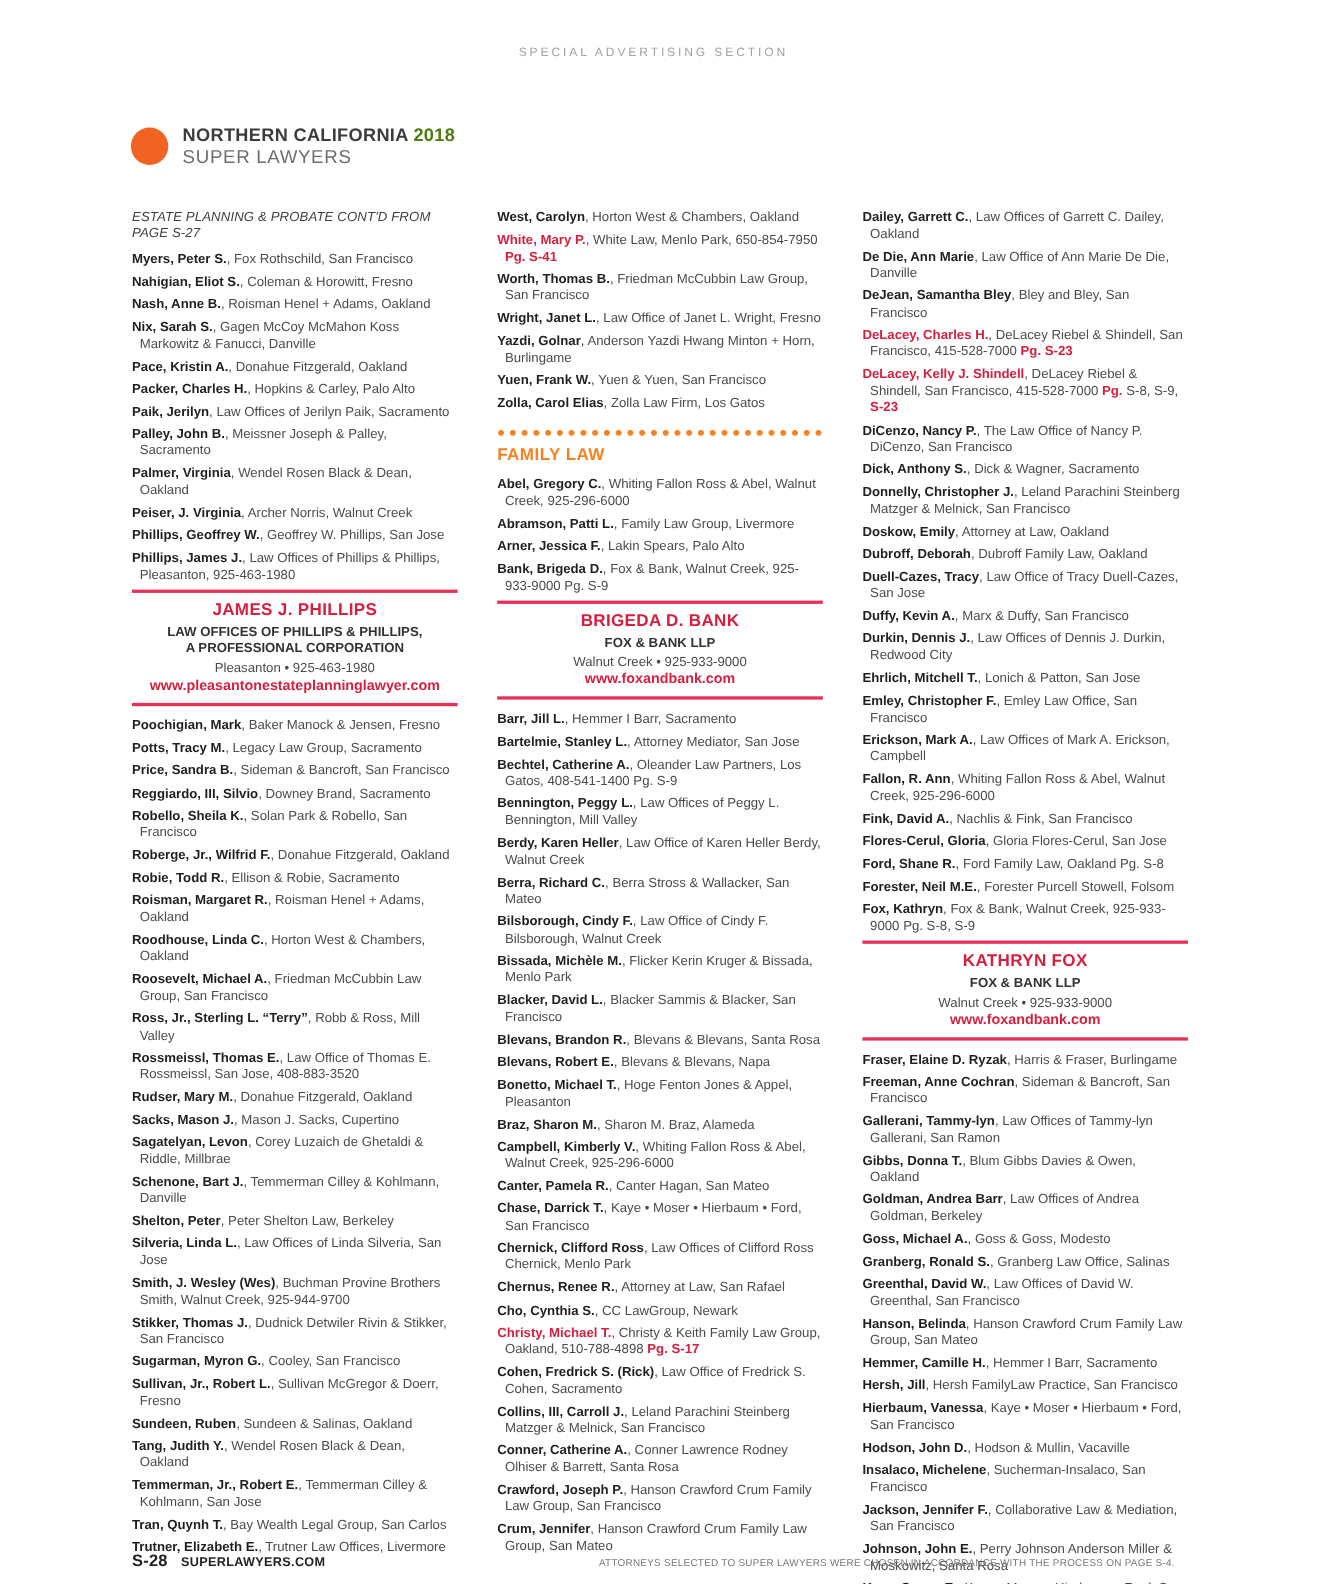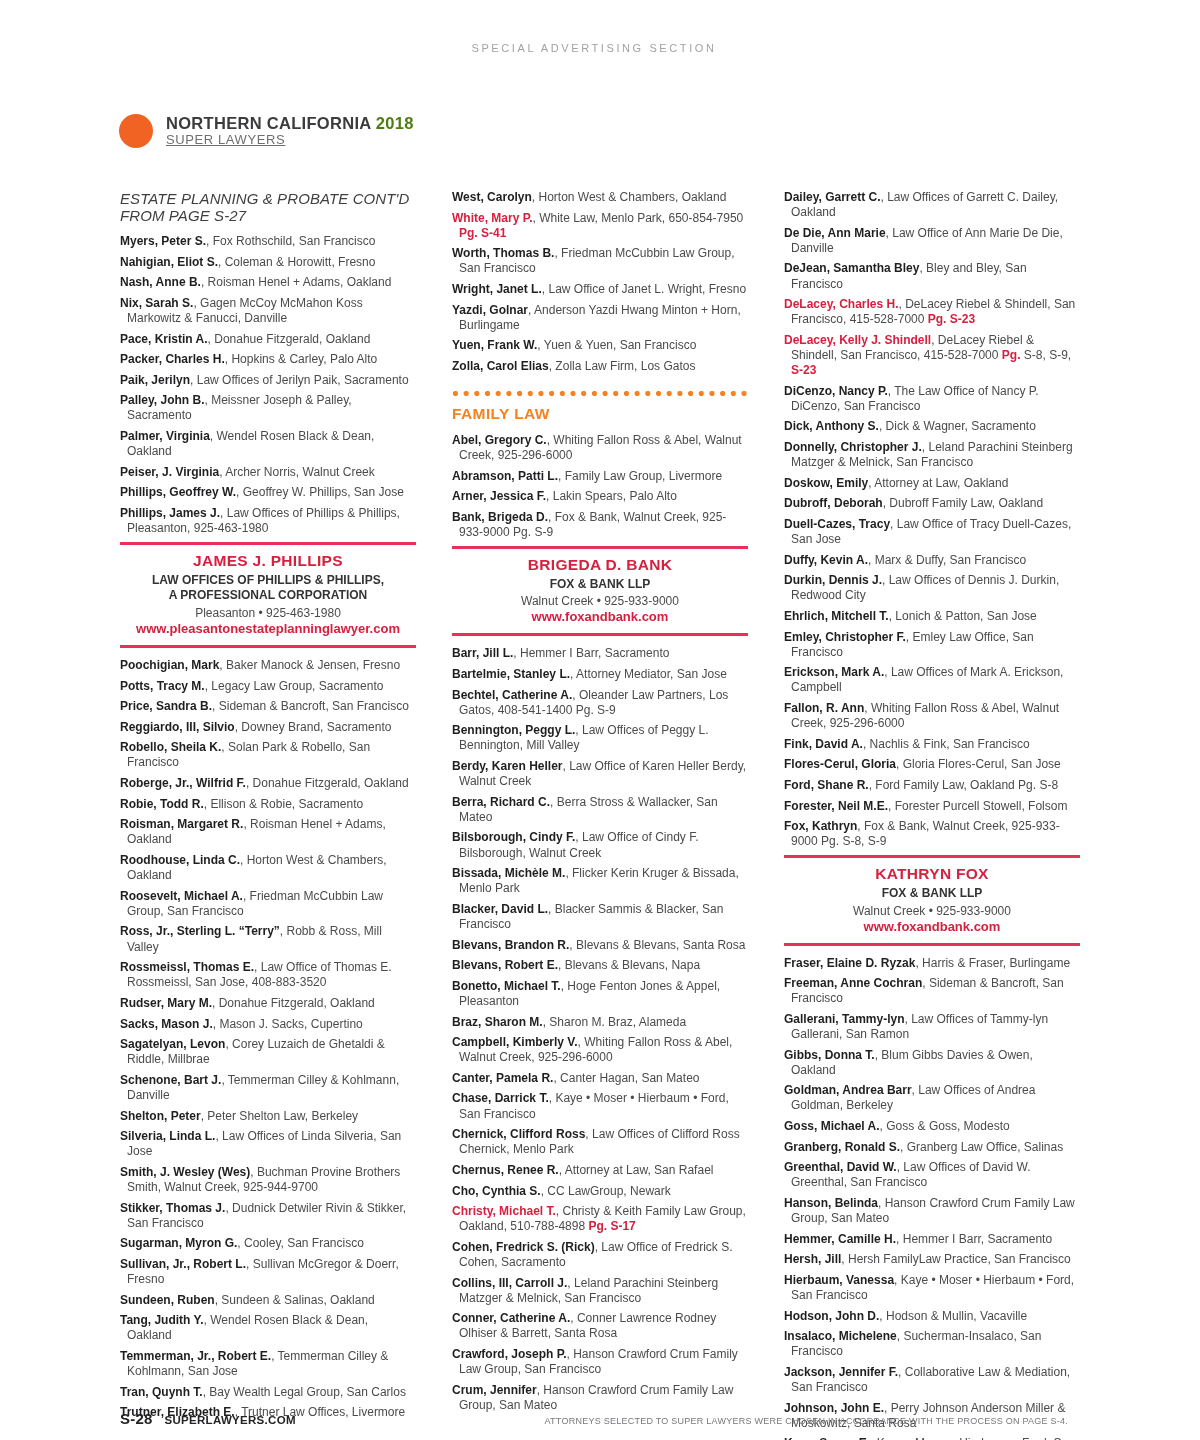--- a/index.html
+++ b/index.html
@@ -4,24 +4,24 @@
 <style>
   html,body{margin:0;padding:0;background:#ffffff;}
   .page{position:relative;width:1188px;height:1440px;background:#ffffff;overflow:hidden;
         font-family:"Liberation Sans",sans-serif;}
   .adv{position:absolute;top:42px;left:0;width:100%;text-align:center;
        font-size:11px;letter-spacing:2.6px;color:#a0a2a5;}
   .logo{position:absolute;left:119px;top:114px;display:flex;align-items:center;gap:13px;}
   .logo-circle{width:34px;height:34px;border-radius:50%;background:#f16322;flex:0 0 auto;}
   .logo-line1{font-size:16.5px;font-weight:bold;color:#3c3c3e;letter-spacing:.3px;line-height:1.15;}
   .logo-year{color:#4d7c0f;}
-  .logo-line2{font-size:13px;color:#6e6d70;letter-spacing:.6px;line-height:1.15;text-decoration:underline;}
+  .logo-line2{font-size:17px;color:#6e6d70;letter-spacing:.6px;line-height:1.15;}
   .cols{position:absolute;left:120px;top:190px;width:960px;display:flex;gap:36px;}
   .col{width:296px;flex:0 0 296px;}
-  .note{font-style:italic;font-size:15px;color:#3f3f41;margin:0 0 10px;letter-spacing:.1px;}
+  .note{font-style:italic;font-size:12px;color:#3f3f41;margin:0 0 10px;letter-spacing:.1px;}
   .entry{font-size:12px;line-height:1.26;color:#4b4b4d;margin:0 0 5.5px;
          padding-left:7px;text-indent:-7px;}
   .nm{font-weight:bold;color:#1f1f21;}
   .red{color:#d6203f;}
   .pg{font-weight:bold;}
   .section{margin:16px 0 10px;}
   .dots{height:7px;margin-bottom:8px;background-repeat:repeat-x;
         background-image:radial-gradient(circle at 3.5px 3.5px,#f5821f 2.4px,rgba(0,0,0,0) 2.9px);
         background-size:10.7px 7px;}
   .section-label{font-size:15.5px;font-weight:bold;color:#f5821f;letter-spacing:.4px;}

